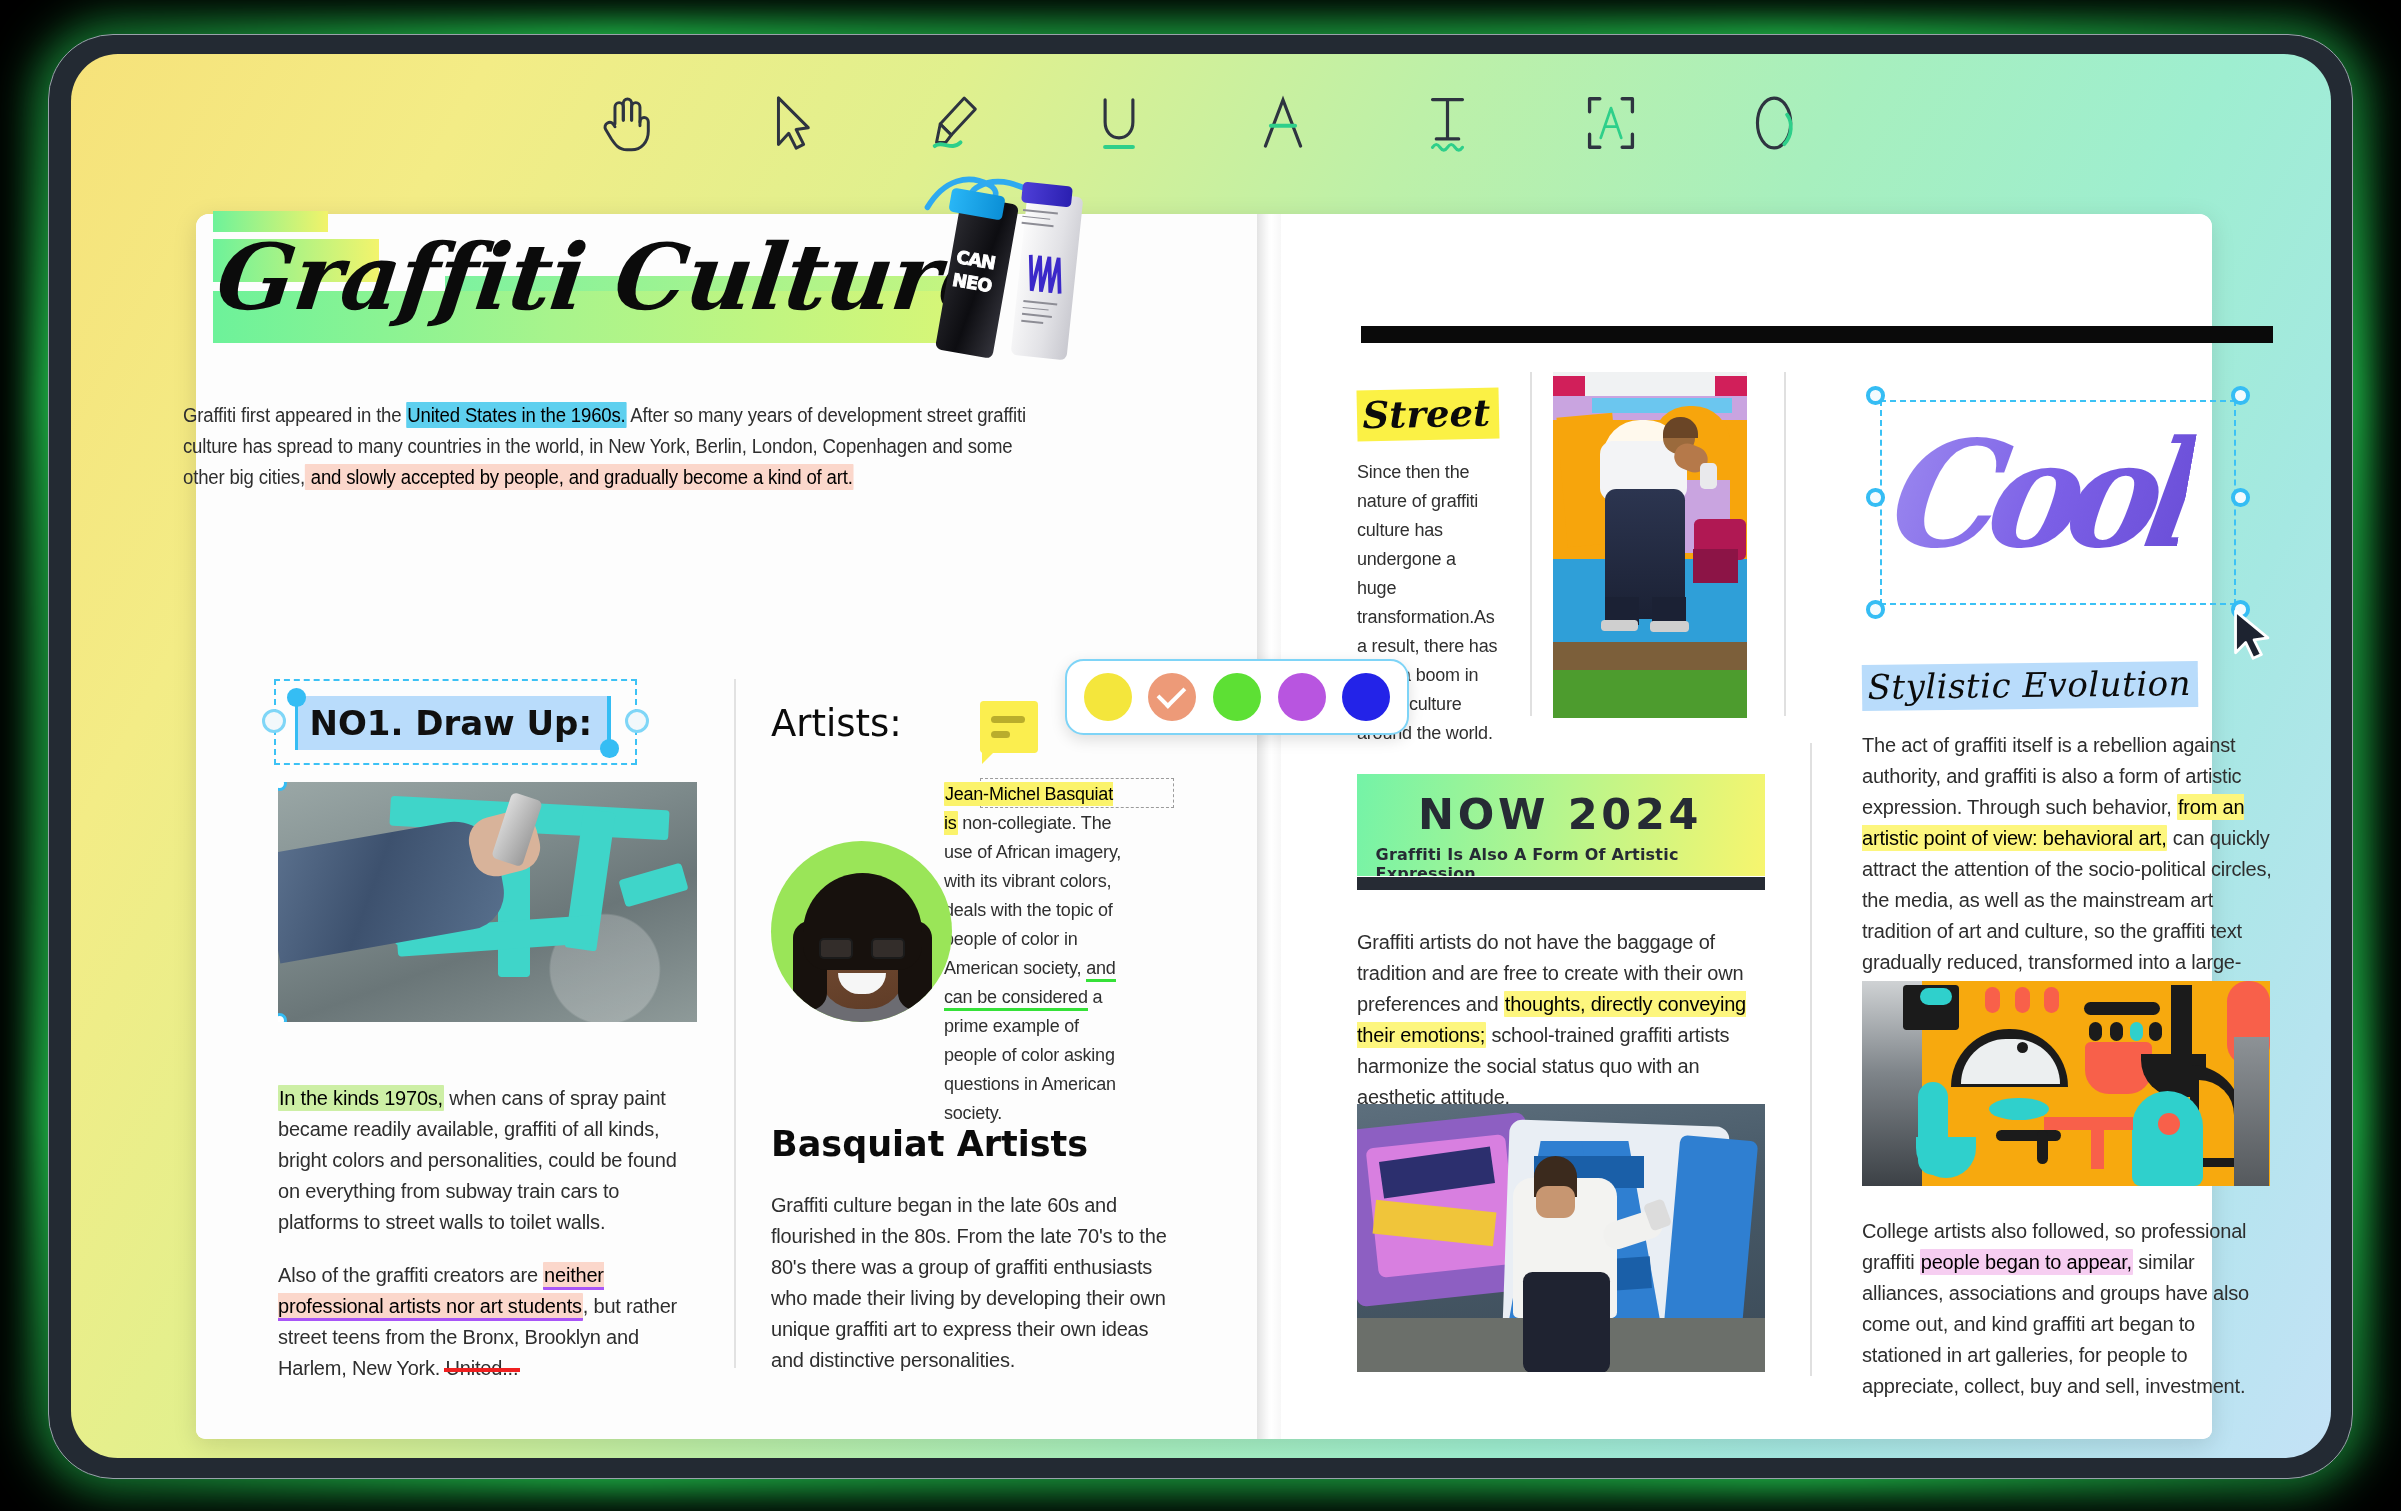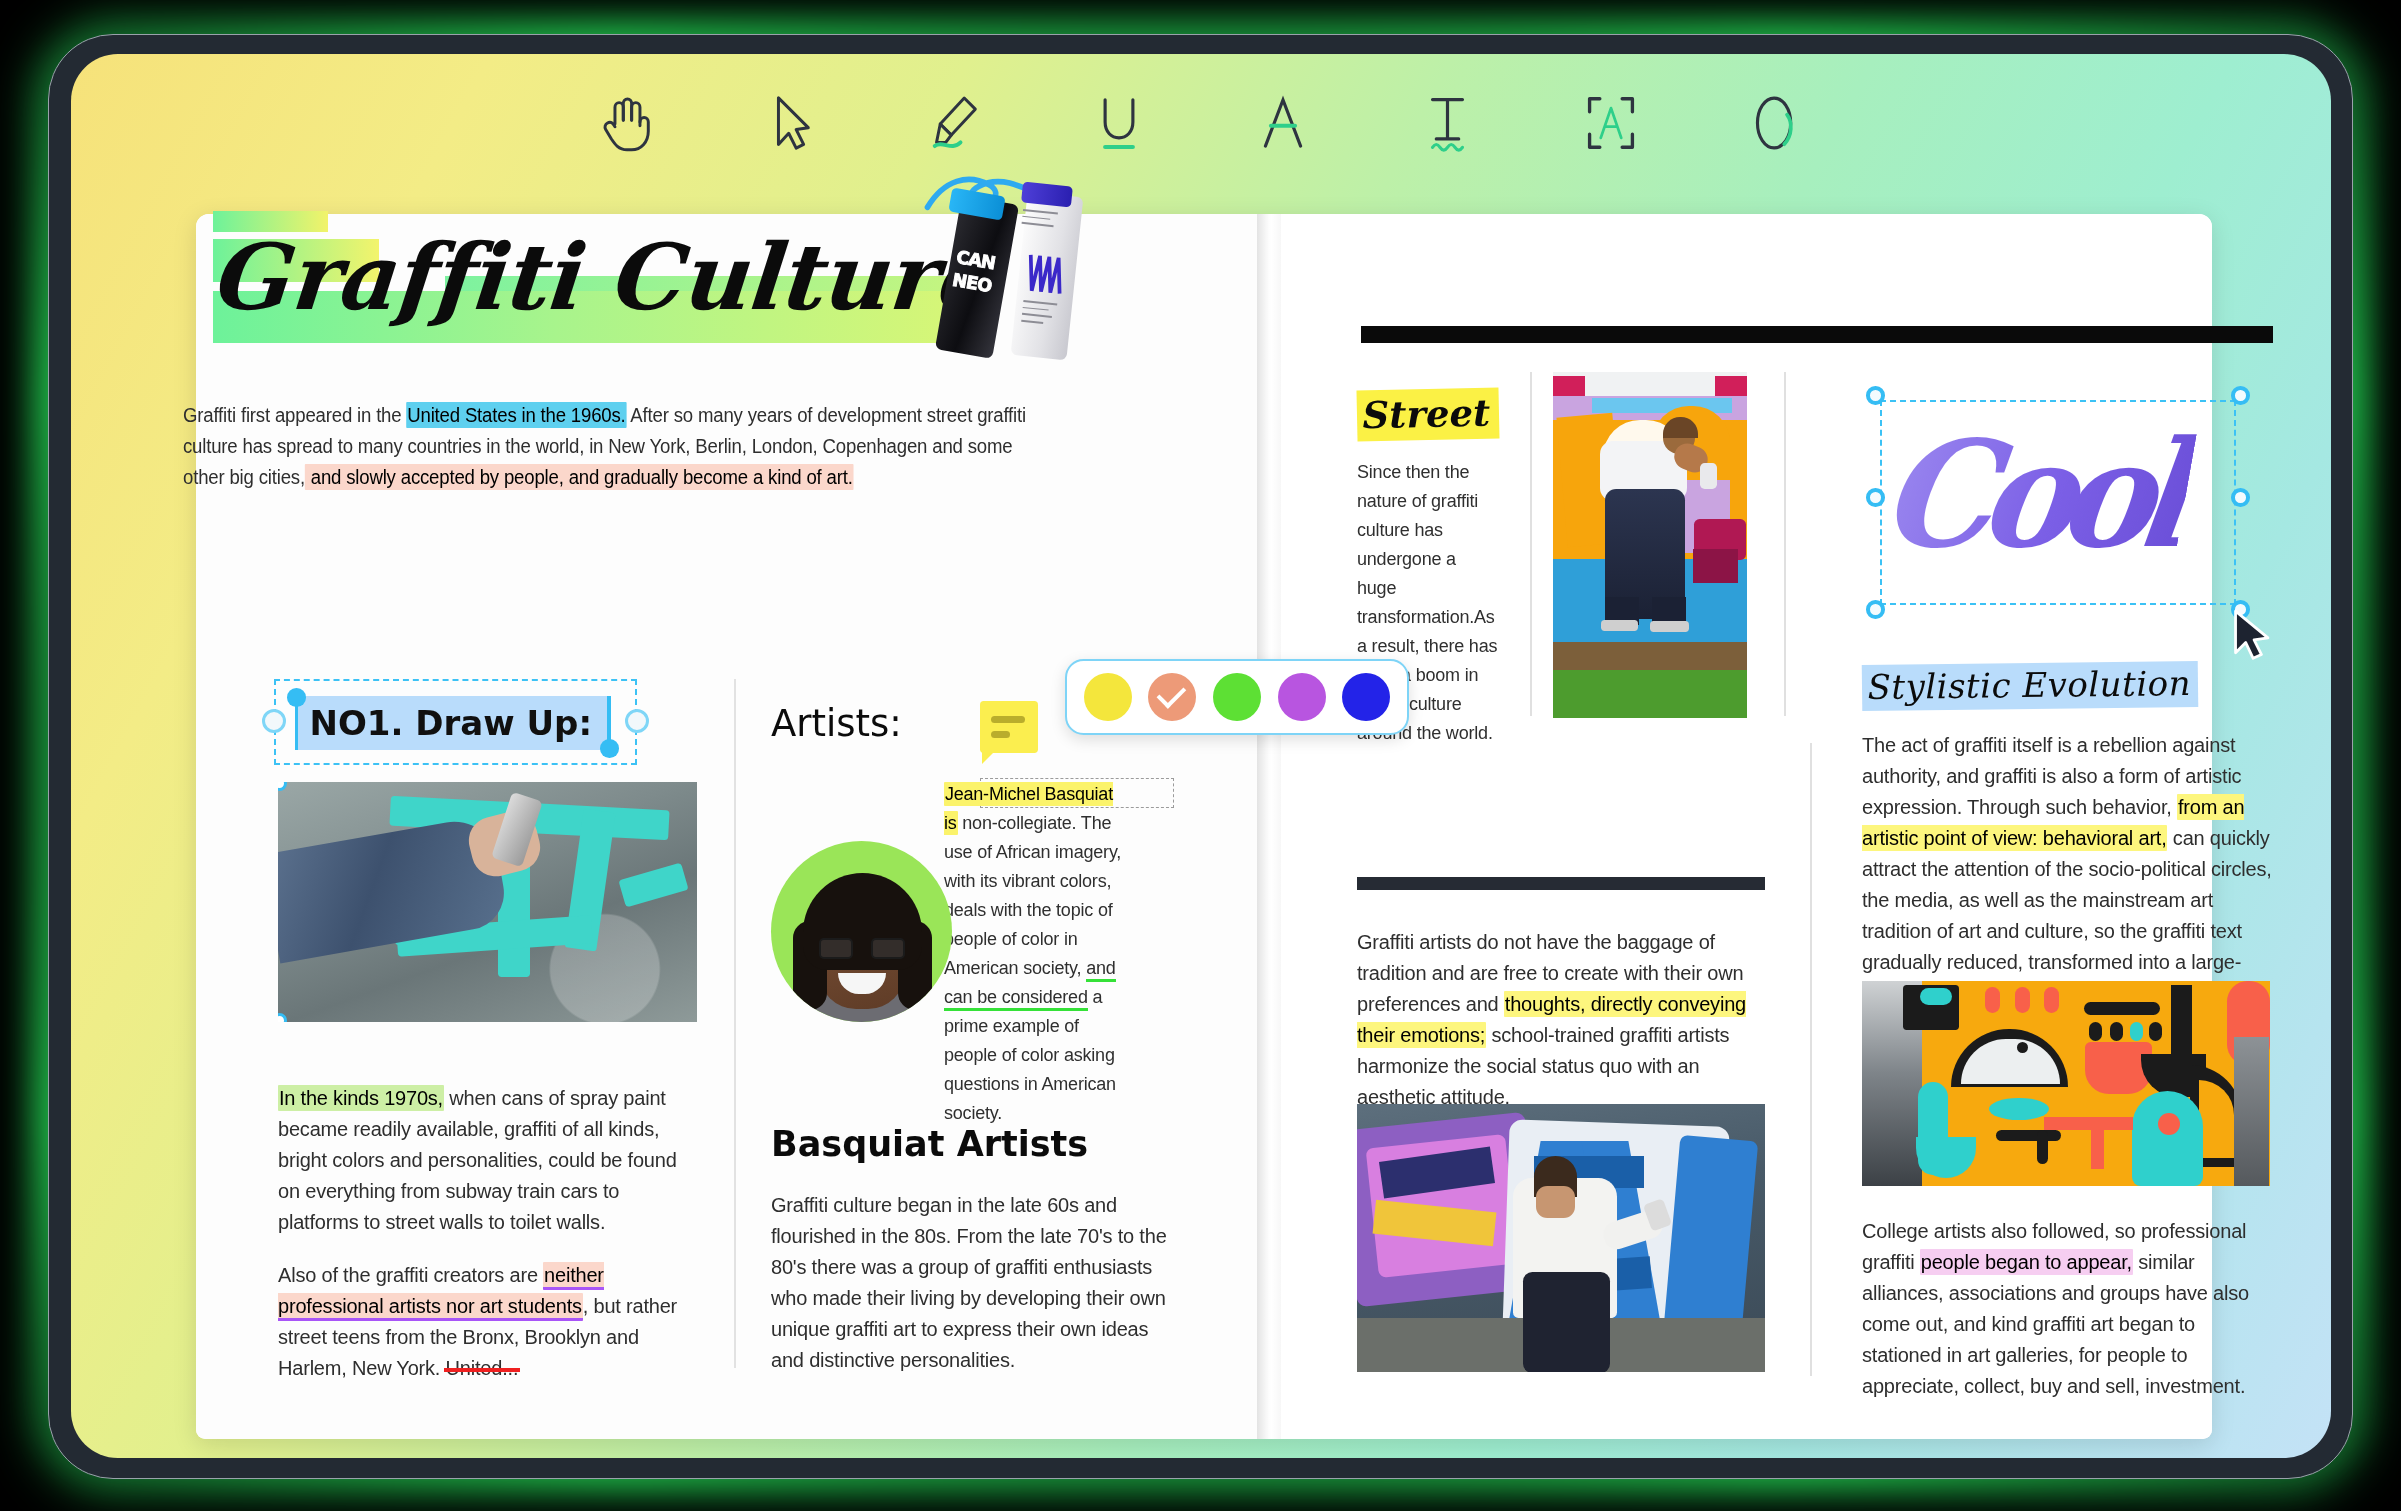--- a/index.html
+++ b/index.html
@@ -588,20 +588,24 @@
     <div class="sp-layer" style="left:110px;top:45px;width:35px;height:20.5px;background:#6a4526;border-radius:17px 17px 0 0;"></div>
     <div class="sp-layer" style="left:121px;top:73px;width:34px;height:26px;background:#b5794a;border-radius:13px;transform:rotate(22deg)"></div>
     <div class="sp-layer" style="left:147px;top:91px;width:17px;height:26px;background:#e9e9ec;border-radius:4.7px;"></div>
     <div class="sp-layer" style="left:52px;top:117px;width:80px;height:130px;background:linear-gradient(180deg,#2c3550,#1b2134);border-radius:11.2px 11.2px 3.7px 3.7px;"></div>
     <div class="sp-layer" style="left:52px;top:225px;width:34px;height:28px;background:#1b2134;"></div>
     <div class="sp-layer" style="left:99px;top:225px;width:34px;height:28px;background:#1b2134;"></div>
     <div class="sp-layer" style="left:48px;top:248px;width:37px;height:11.2px;background:#cfcfcf;border-radius:3.7px;"></div>
     <div class="sp-layer" style="left:97px;top:249px;width:39px;height:11.2px;background:#cfcfcf;border-radius:3.7px;"></div>
   </div>
 
+  <div id="now-banner">
+    <div id="now-title">NOW 2024</div>
+    <div id="now-sub">Graffiti Is Also A Form Of Artistic Expression</div>
+  </div>
   <div id="now-bottombar"></div>
 
   <div id="now-para" class="para">
     <span>Graffiti artists do not have the baggage of tradition and are free to create with their own preferences and </span><mark class="hl-yellow-soft">thoughts, directly conveying their emotions;</mark><span> school-trained graffiti artists harmonize the social status quo with an aesthetic attitude.</span>
   </div>
 
   <div id="graf-photo-2">
     <div class="sp-layer" style="inset:0;background:linear-gradient(170deg,#5d6f7d 0%, #485a68 40%, #3b4a57 100%);"></div>
     <div class="sp-layer" style="left:-9.3px;top:17px;width:186px;height:177px;background:#8d5fc2;transform:rotate(-6deg);border-radius:9.3px;"></div>
     <div class="sp-layer" style="left:15px;top:37px;width:140px;height:130px;background:#d87fe0;transform:rotate(-6deg);border-radius:7.4px;"></div>

